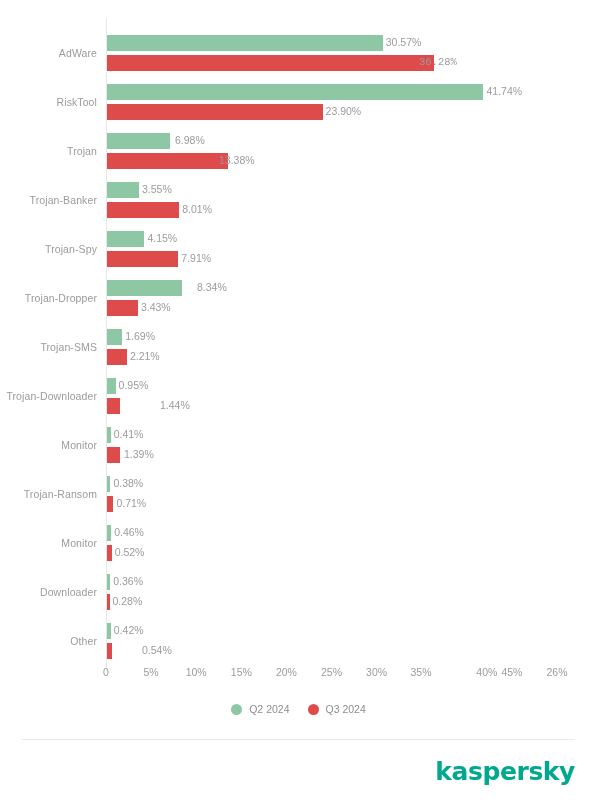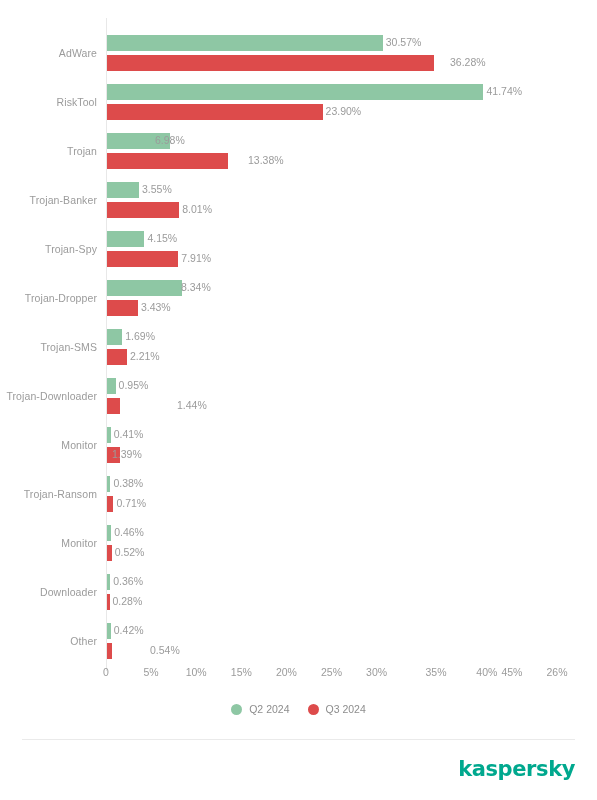--- a/index.html
+++ b/index.html
@@ -139,21 +139,21 @@
     left: 22px;
     top: 739px;
     width: 553px;
     height: 1px;
     background: #eaeaea;
   }
   #brand-logo {
     position: absolute;
     right: 22px;
     top: 757px;
-    font-size: 21px;
+    font-size: 25px;
     font-weight: bold;
     letter-spacing: -0.4px;
     color: #00a88e;
     font-family: "DejaVu Sans", sans-serif;
   }
 </style>
 </head>
 <body>
 
 <div id="chart-figure">
@@ -162,43 +162,43 @@
     <div id="y-axis-line"></div>
     <div id="category-rows">
         <div class="cat-row" style="top: 32px;">
           <div class="cat-label">AdWare</div>
           <div class="bar-wrap q2">
             <div class="bar q2" style="width: 275.741px; background: rgb(142, 199, 164);"></div>
             <div class="bar-value" style="left: 275.741px;">30.57%</div>
           </div>
           <div class="bar-wrap q3">
             <div class="bar q3" style="width: 327.246px; background: rgb(221, 75, 75);"></div>
-            <div class="bar-value" style="left: 340px;">36.28%</div>
+            <div class="bar-value" style="left: 309px; font-family: Liberation Mono, monospace;">36.28%</div>
           </div>
         </div>
         <div class="cat-row" style="top: 81px;">
           <div class="cat-label">RiskTool</div>
           <div class="bar-wrap q2">
             <div class="bar q2" style="width: 376.495px; background: rgb(142, 199, 164);"></div>
             <div class="bar-value" style="left: 376.495px;">41.74%</div>
           </div>
           <div class="bar-wrap q3">
             <div class="bar q3" style="width: 215.578px; background: rgb(221, 75, 75);"></div>
             <div class="bar-value" style="left: 215.578px;">23.90%</div>
           </div>
         </div>
         <div class="cat-row" style="top: 130px;">
           <div class="cat-label">Trojan</div>
           <div class="bar-wrap q2">
             <div class="bar q2" style="width: 62.9596px; background: rgb(142, 199, 164);"></div>
-            <div class="bar-value" style="left: 45px;">6.98%</div>
+            <div class="bar-value" style="left: 65px;">6.98%</div>
           </div>
           <div class="bar-wrap q3">
             <div class="bar q3" style="width: 120.688px; background: rgb(221, 75, 75);"></div>
-            <div class="bar-value" style="left: 138px;">13.38%</div>
+            <div class="bar-value" style="left: 109px;">13.38%</div>
           </div>
         </div>
         <div class="cat-row" style="top: 179px;">
           <div class="cat-label">Trojan-Banker</div>
           <div class="bar-wrap q2">
             <div class="bar q2" style="width: 32.021px; background: rgb(142, 199, 164);"></div>
             <div class="bar-value" style="left: 32.021px; text-align: center;">3.55%</div>
           </div>
           <div class="bar-wrap q3">
             <div class="bar q3" style="width: 72.2502px; background: rgb(221, 75, 75);"></div>
@@ -213,21 +213,21 @@
           </div>
           <div class="bar-wrap q3">
             <div class="bar q3" style="width: 71.3482px; background: rgb(221, 75, 75);"></div>
             <div class="bar-value" style="left: 71.3482px;">7.91%</div>
           </div>
         </div>
         <div class="cat-row" style="top: 277px;">
           <div class="cat-label">Trojan-Dropper</div>
           <div class="bar-wrap q2">
             <div class="bar q2" style="width: 75.2268px; background: rgb(142, 199, 164);"></div>
-            <div class="bar-value" style="left: 71px;">8.34%</div>
+            <div class="bar-value" style="left: 87px;">8.34%</div>
           </div>
           <div class="bar-wrap q3">
             <div class="bar q3" style="width: 30.9386px; background: rgb(221, 75, 75);"></div>
             <div class="bar-value" style="left: 30.9386px;">3.43%</div>
           </div>
         </div>
         <div class="cat-row" style="top: 326px;">
           <div class="cat-label">Trojan-SMS</div>
           <div class="bar-wrap q2">
             <div class="bar q2" style="width: 15.2438px; background: rgb(142, 199, 164);"></div>
@@ -239,32 +239,32 @@
           </div>
         </div>
         <div class="cat-row" style="top: 375px;">
           <div class="cat-label">Trojan-Downloader</div>
           <div class="bar-wrap q2">
             <div class="bar q2" style="width: 8.569px; background: rgb(142, 199, 164);"></div>
             <div class="bar-value" style="left: 8.569px;">0.95%</div>
           </div>
           <div class="bar-wrap q3">
             <div class="bar q3" style="width: 12.9888px; background: rgb(221, 75, 75);"></div>
-            <div class="bar-value" style="left: 26px; padding-left: 44px;">1.44%</div>
+            <div class="bar-value" style="left: 9px; padding-left: 44px;">1.44%</div>
           </div>
         </div>
         <div class="cat-row" style="top: 424px;">
           <div class="cat-label">Monitor</div>
           <div class="bar-wrap q2">
             <div class="bar q2" style="width: 3.6982px; background: rgb(142, 199, 164);"></div>
             <div class="bar-value" style="left: 3.6982px;">0.41%</div>
           </div>
           <div class="bar-wrap q3">
             <div class="bar q3" style="width: 12.5378px; background: rgb(221, 75, 75);"></div>
-            <div class="bar-value" style="left: 2px;">1.39%</div>
+            <div class="bar-value" style="left: 14px;">1.39%</div>
           </div>
         </div>
         <div class="cat-row" style="top: 473px;">
           <div class="cat-label">Trojan-Ransom</div>
           <div class="bar-wrap q2">
             <div class="bar q2" style="width: 3.4276px; background: rgb(142, 199, 164);"></div>
             <div class="bar-value" style="left: 3.4276px;">0.38%</div>
           </div>
           <div class="bar-wrap q3">
             <div class="bar q3" style="width: 6.4042px; background: rgb(221, 75, 75);"></div>
@@ -294,35 +294,35 @@
           </div>
         </div>
         <div class="cat-row" style="top: 620px;">
           <div class="cat-label">Other</div>
           <div class="bar-wrap q2">
             <div class="bar q2" style="width: 3.7884px; background: rgb(142, 199, 164);"></div>
             <div class="bar-value" style="left: 3.7884px;">0.42%</div>
           </div>
           <div class="bar-wrap q3">
             <div class="bar q3" style="width: 4.8708px; background: rgb(221, 75, 75);"></div>
-            <div class="bar-value" style="left: 15px; padding-left: 28px;">0.54%</div>
+            <div class="bar-value" style="left: 7px; padding-left: 28px;">0.54%</div>
           </div>
         </div>
       </div>
   </div>
 
   <div id="x-axis">
       <div class="x-tick" style="left: 106px;">0</div>
       <div class="x-tick" style="left: 151.1px;">5%</div>
       <div class="x-tick" style="left: 196.2px;">10%</div>
       <div class="x-tick" style="left: 241.3px;">15%</div>
       <div class="x-tick" style="left: 286.4px;">20%</div>
       <div class="x-tick" style="left: 331.5px;">25%</div>
       <div class="x-tick" style="left: 376.6px;">30%</div>
-      <div class="x-tick" style="left: 436px;">35%</div>
+      <div class="x-tick" style="left: 421px;">35%</div>
       <div class="x-tick" style="left: 466.8px; margin-left: 20px;">40%</div>
       <div class="x-tick" style="left: 511.9px;">45%</div>
       <div class="x-tick" style="left: 557px;">26%</div>
     </div>
 
   <div id="legend">
       <div class="legend-item">
         <span class="legend-dot" style="background: rgb(142, 199, 164);"></span>
         <span class="legend-label">Q2 2024</span>
       </div>

